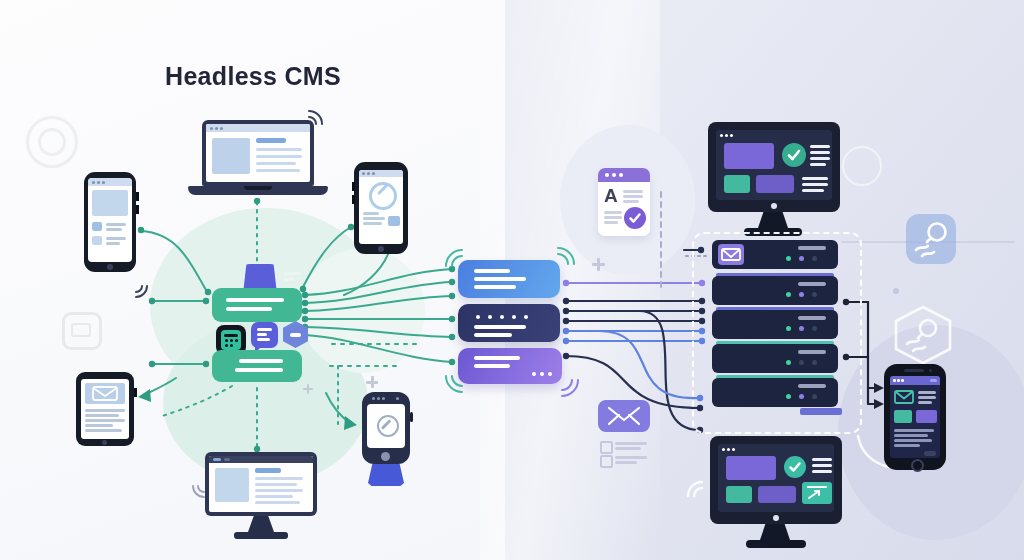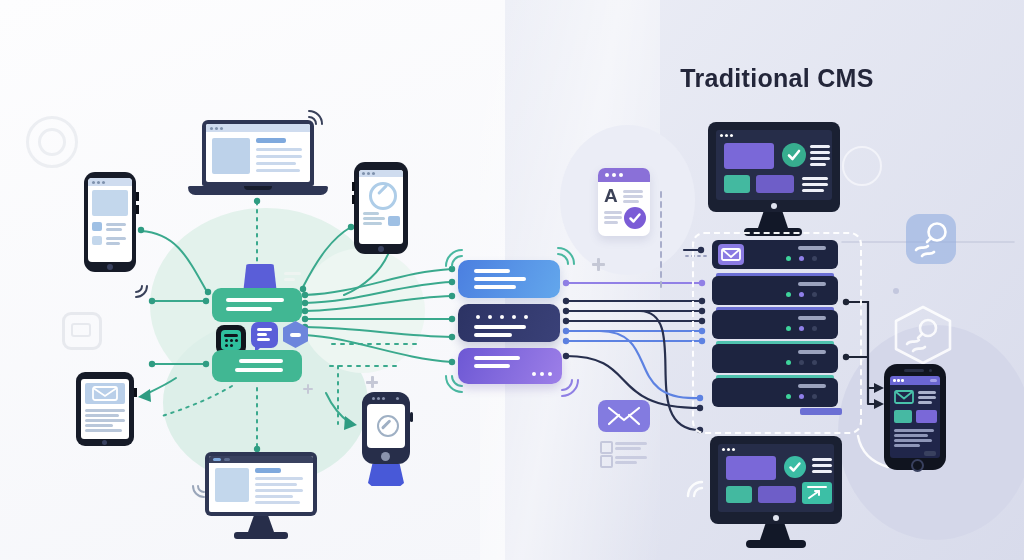--- a/index.html
+++ b/index.html
@@ -173,20 +173,21 @@
       <polygon points="874,383 884,388 874,393"></polygon>
       <polygon points="874,399 884,404 874,409"></polygon>
     </g>
     <g fill="none" stroke-linecap="round">
       <path d="M661 192 V288" stroke="#a9aecb" stroke-width="2" stroke-dasharray="5 5"></path>
       <path d="M686 256 H706" stroke="#9aa0bf" stroke-width="1.8" stroke-dasharray="2 4"></path>
       <path d="M842 242 H1014" stroke="#c9cddf" stroke-width="1.5"></path>
     </g>
   </svg>
 
+  <div class="title" style="left:140px;top:62px;width:226px;">Headless CMS</div>
 
   <div class="dev" style="left:186px;top:114px;width:144px;height:86px;">
     <div class="abs" style="left:16px;top:6px;width:112px;height:66px;background:#2e3654;border-radius:6px 6px 2px 2px;"></div>
     <div class="abs" style="left:20px;top:10px;width:104px;height:58px;background:#fff;border-radius:2px;overflow:hidden;">
       <div class="abs" style="left:0;top:0;width:104px;height:8px;background:#cfdcef;"></div>
       <div class="d" style="left:4px;top:2.5px;width:3px;height:3px;background:#7f92ad;box-shadow:5px 0 0 #7f92ad,10px 0 0 #7f92ad;"></div>
       <div class="abs" style="left:6px;top:14px;width:38px;height:36px;background:#bdd2ea;border-radius:2px;"></div>
       <div class="ln" style="left:50px;top:14px;width:30px;height:5px;background:#7fa9dd;"></div>
       <div class="ln" style="left:50px;top:24px;width:46px;height:3px;background:#c9d8ec;"></div>
       <div class="ln" style="left:50px;top:31px;width:46px;height:3px;background:#c9d8ec;"></div>
@@ -318,21 +319,20 @@
     <div class="d" style="left:18px;top:11px;width:4px;height:4px;background:#fff;box-shadow:12px 0 0 #fff,24px 0 0 #fff,36px 0 0 #fff,48px 0 0 #fff;"></div>
     <div class="ln" style="left:16px;top:21px;width:52px;height:4px;background:#fff;"></div>
     <div class="ln" style="left:16px;top:29px;width:38px;height:4px;background:#fff;"></div>
   </div>
   <div class="dev" style="left:458px;top:348px;width:104px;height:36px;background:linear-gradient(115deg,#6d58d4,#9d7fe8);border-radius:10px;box-shadow:0 5px 10px rgba(90,70,170,.2);">
     <div class="ln" style="left:16px;top:8px;width:46px;height:4px;background:#fff;"></div>
     <div class="ln" style="left:16px;top:16px;width:36px;height:4px;background:#fff;"></div>
     <div class="d" style="left:74px;top:24px;width:4px;height:4px;background:#fff;box-shadow:8px 0 0 #fff,16px 0 0 #fff;"></div>
   </div>
 
-  <div class="title" style="left:655px;top:64px;width:244px;">Traditional CMS</div>
 
   <div class="dev" style="left:596px;top:166px;width:56px;height:72px;">
     <div class="abs" style="left:2px;top:2px;width:52px;height:68px;background:#fff;border-radius:7px;box-shadow:0 4px 10px rgba(80,90,140,.15);"></div>
     <div class="abs" style="left:2px;top:2px;width:52px;height:14px;background:#8a70d8;border-radius:7px 7px 0 0;"></div>
     <div class="d" style="left:9px;top:7px;width:4px;height:4px;background:#fff;box-shadow:7px 0 0 #fff,14px 0 0 #fff;"></div>
     <div class="abs" style="left:8px;top:19px;font-size:19px;font-weight:700;color:#3c4258;">A</div>
     <div class="ln" style="left:27px;top:24px;width:20px;height:2.5px;background:#ccd0e2;"></div>
     <div class="ln" style="left:27px;top:29px;width:20px;height:2.5px;background:#ccd0e2;"></div>
     <div class="ln" style="left:27px;top:34px;width:16px;height:2.5px;background:#ccd0e2;"></div>
     <div class="ln" style="left:8px;top:45px;width:18px;height:2.5px;background:#ccd0e2;"></div>

